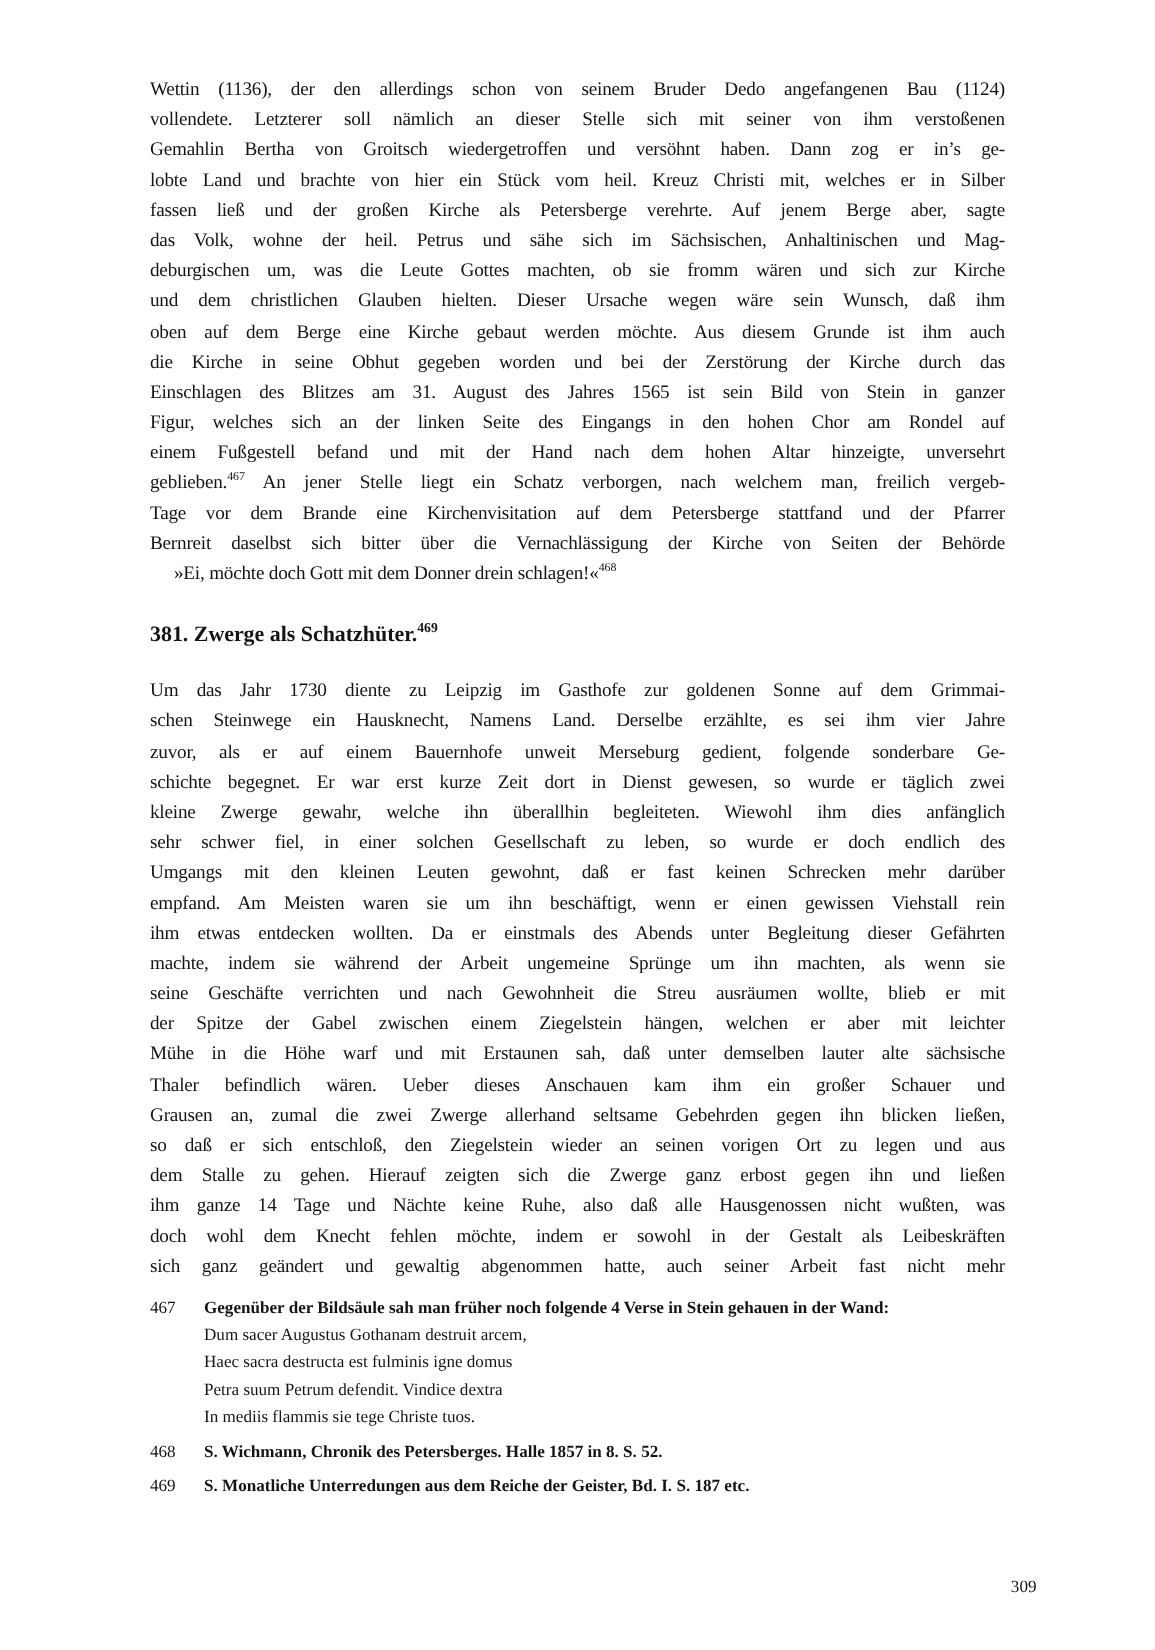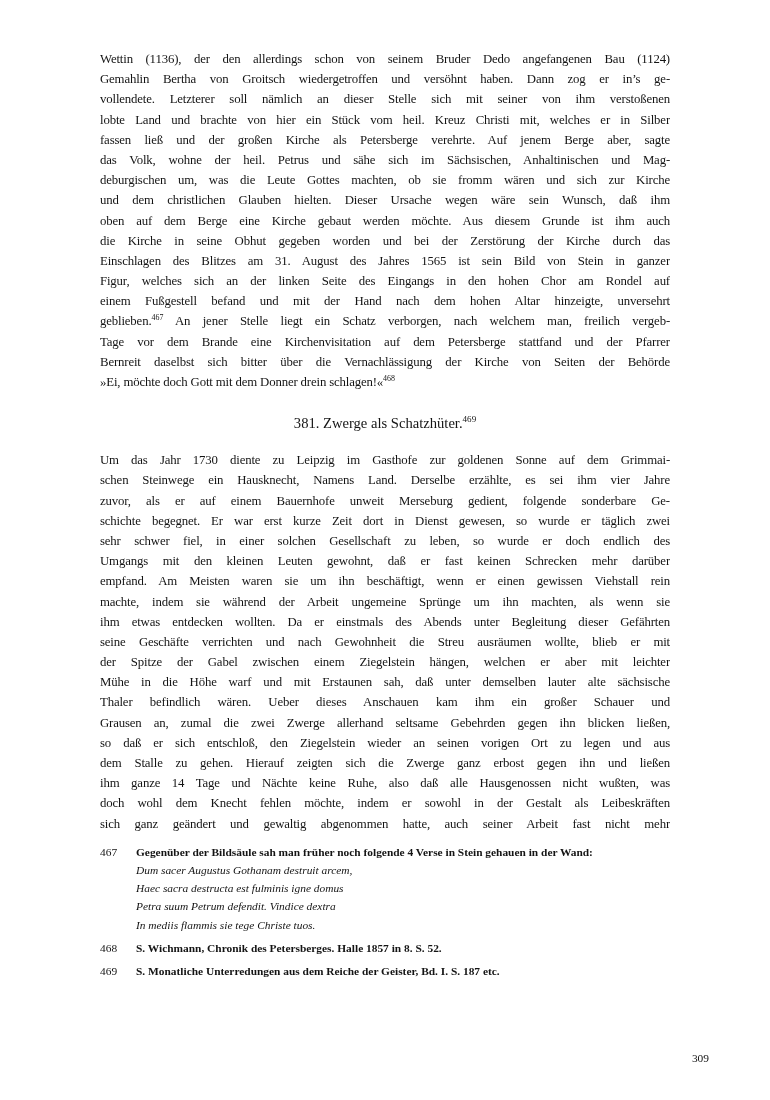--- a/index.html
+++ b/index.html
@@ -14,61 +14,60 @@
   .para { margin:0; }
   .line {
     font-size:12.8px;
     line-height:20.2px;
     height:20.2px;
     overflow:hidden;
     letter-spacing:-0.15px;
     text-align:justify;
     text-align-last:justify;
   }
-  .line.line-last { text-align-last:left; }
+  .line.line-last { text-align-last:left;margin-left:16px; }
   sup {
     font-size:0.62em;
     vertical-align:super;
     line-height:0;
     letter-spacing:0;
   }
 
   .heading {
-    text-align:center;
-    font-weight:normal;
+    font-weight:bold;
     font-size:14.6px;
     line-height:20px;
     margin:21px 0 17px 0;
   }
 
   .footnotes { margin-top:9px; font-size:11.4px; line-height:18.2px; }
   .footnote { margin-bottom:5px; }
   .fn-row { display:flex; }
   .fn-label { flex:none; width:36px; }
   .fn-text { flex:1;font-weight:bold; }
-  .fn-verses { padding-left:36px; font-style:italic; }
+  .fn-verses { padding-left:36px; }
   .fn-verse { }
 
   .page-number {
     position:absolute;
-    right:30px;
+    right:48px;
     bottom:36px;
     font-size:11.4px;
   }
 </style>
 </head>
 <body>
 
 <div class="page">
   <div class="column">
 
     <div class="para">
         <div class="line">Wettin (1136), der den allerdings schon von seinem Bruder Dedo angefangenen Bau (1124)</div>
+        <div class="line">vollendete. Letzterer soll nämlich an dieser Stelle sich mit seiner von ihm verstoßenen</div>
         <div class="line">Gemahlin Bertha von Groitsch wiedergetroffen und versöhnt haben. Dann zog er in’s ge-</div>
-        <div class="line">vollendete. Letzterer soll nämlich an dieser Stelle sich mit seiner von ihm verstoßenen</div>
         <div class="line">lobte Land und brachte von hier ein Stück vom heil. Kreuz Christi mit, welches er in Silber</div>
         <div class="line">fassen ließ und der großen Kirche als Petersberge verehrte. Auf jenem Berge aber, sagte</div>
         <div class="line">das Volk, wohne der heil. Petrus und sähe sich im Sächsischen, Anhaltinischen und Mag-</div>
         <div class="line">deburgischen um, was die Leute Gottes machten, ob sie fromm wären und sich zur Kirche</div>
         <div class="line">und dem christlichen Glauben hielten. Dieser Ursache wegen wäre sein Wunsch, daß ihm</div>
         <div class="line">oben auf dem Berge eine Kirche gebaut werden möchte. Aus diesem Grunde ist ihm auch</div>
         <div class="line">die Kirche in seine Obhut gegeben worden und bei der Zerstörung der Kirche durch das</div>
         <div class="line">Einschlagen des Blitzes am 31. August des Jahres 1565 ist sein Bild von Stein in ganzer</div>
         <div class="line">Figur, welches sich an der linken Seite des Eingangs in den hohen Chor am Rondel auf</div>
         <div class="line">einem Fußgestell befand und mit der Hand nach dem hohen Altar hinzeigte, unversehrt</div>
@@ -80,25 +79,26 @@
 
     <div class="heading">
       <span>381. Zwerge als Schatzhüter.</span><sup>469</sup>
     </div>
 
     <div class="para">
         <div class="line">Um das Jahr 1730 diente zu Leipzig im Gasthofe zur goldenen Sonne auf dem Grimmai-</div>
         <div class="line">schen Steinwege ein Hausknecht, Namens Land. Derselbe erzählte, es sei ihm vier Jahre</div>
         <div class="line">zuvor, als er auf einem Bauernhofe unweit Merseburg gedient, folgende sonderbare Ge-</div>
         <div class="line">schichte begegnet. Er war erst kurze Zeit dort in Dienst gewesen, so wurde er täglich zwei</div>
+        <div class="line">kleine Zwerge gewahr, welche ihn überallhin begleiteten. Wiewohl ihm dies anfänglich</div>
         <div class="line">sehr schwer fiel, in einer solchen Gesellschaft zu leben, so wurde er doch endlich des</div>
         <div class="line">Umgangs mit den kleinen Leuten gewohnt, daß er fast keinen Schrecken mehr darüber</div>
         <div class="line">empfand. Am Meisten waren sie um ihn beschäftigt, wenn er einen gewissen Viehstall rein</div>
+        <div class="line">ihm etwas entdecken wollten. Da er einstmals des Abends unter Begleitung dieser Gefährten</div>
         <div class="line">machte, indem sie während der Arbeit ungemeine Sprünge um ihn machten, als wenn sie</div>
-        <div class="line">ihm etwas entdecken wollten. Da er einstmals des Abends unter Begleitung dieser Gefährten</div>
         <div class="line">seine Geschäfte verrichten und nach Gewohnheit die Streu ausräumen wollte, blieb er mit</div>
         <div class="line">der Spitze der Gabel zwischen einem Ziegelstein hängen, welchen er aber mit leichter</div>
         <div class="line">Mühe in die Höhe warf und mit Erstaunen sah, daß unter demselben lauter alte sächsische</div>
         <div class="line">Thaler befindlich wären. Ueber dieses Anschauen kam ihm ein großer Schauer und</div>
         <div class="line">Grausen an, zumal die zwei Zwerge allerhand seltsame Gebehrden gegen ihn blicken ließen,</div>
         <div class="line">so daß er sich entschloß, den Ziegelstein wieder an seinen vorigen Ort zu legen und aus</div>
         <div class="line">dem Stalle zu gehen. Hierauf zeigten sich die Zwerge ganz erbost gegen ihn und ließen</div>
         <div class="line">ihm ganze 14 Tage und Nächte keine Ruhe, also daß alle Hausgenossen nicht wußten, was</div>
         <div class="line">doch wohl dem Knecht fehlen möchte, indem er sowohl in der Gestalt als Leibeskräften</div>
         <div class="line">sich ganz geändert und gewaltig abgenommen hatte, auch seiner Arbeit fast nicht mehr</div>

